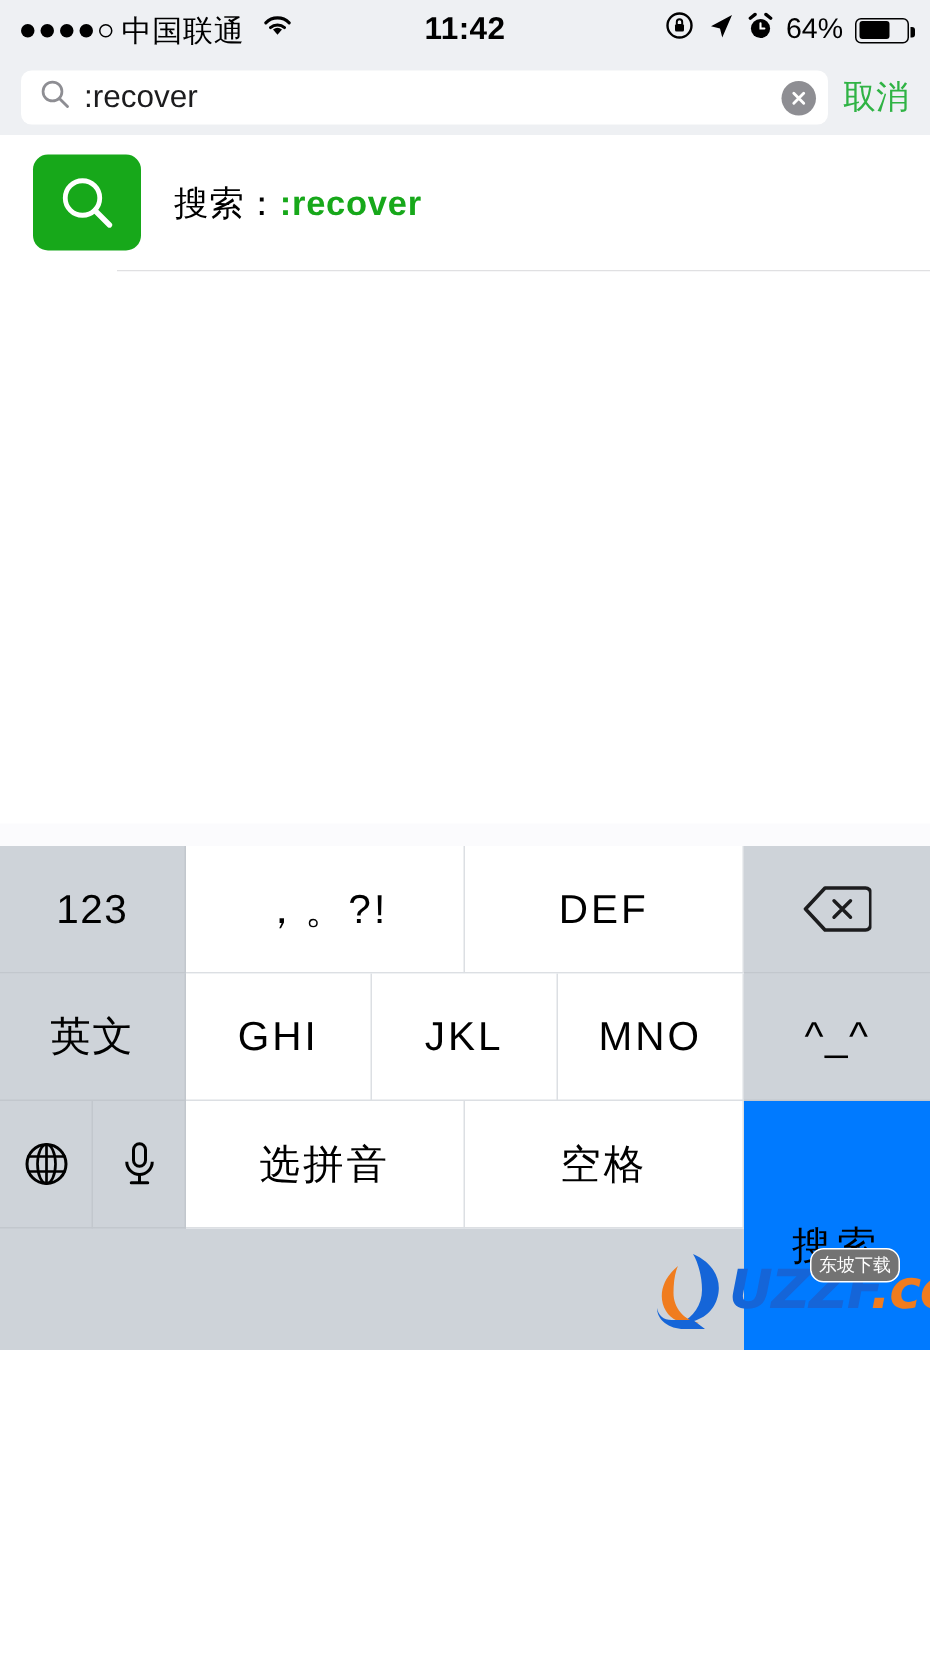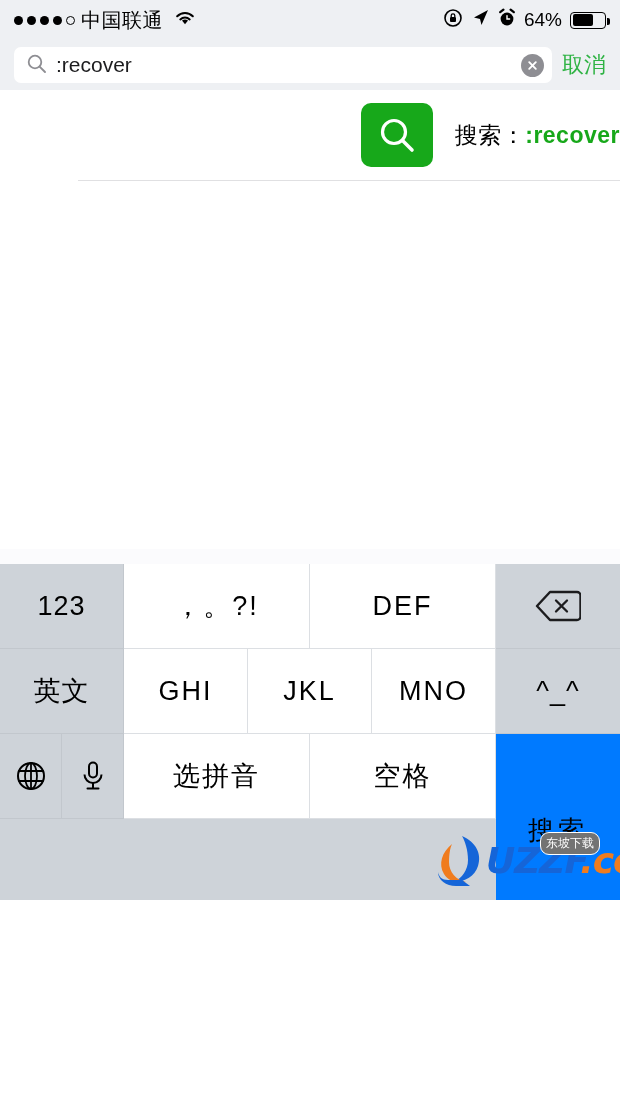--- a/index.html
+++ b/index.html
@@ -54,21 +54,21 @@
     width:23px; height:23px; border-radius:50%; background:#8e8e93;
     display:flex; align-items:center; justify-content:center; flex:0 0 23px;
     cursor:pointer;
   }
   .cancel { color:#2fb344; font-size:22px; font-weight:400; white-space:nowrap; cursor:pointer; }
 
   
   .content { flex:1; background:#fff; position:relative; }
   .result-row {
     display:flex; align-items:center; gap:22px;
-    padding:13px 0 13px 22px; background:#fff;justify-content:flex-end;
+    padding:13px 0 13px 22px; background:#fff;
   }
   .green-tile {
     width:72px; height:64px; background:#17a81a; border-radius:10px;
     display:flex; align-items:center; justify-content:center; flex:0 0 72px;
   }
   .result-text { font-size:23px; color:#000; letter-spacing:.5px; white-space:nowrap; }
   .result-text em { font-style:normal; color:#17a81a; font-weight:600; }
   .row-sep { height:1px; background:#e0e0e2; margin-left:78px; }
   .blank-area { background:#fff; height:100%; }
 
@@ -142,20 +142,21 @@
       </span>
       <span class="carrier">中国联通</span>
       <span class="wifi">
         <svg width="24" height="18" viewBox="0 0 24 18">
           <path d="M12 15.2 L15 11.6 A5 5 0 0 0 9 11.6 Z" fill="#000"></path>
           <path d="M4.2 7.2 A11 11 0 0 1 19.8 7.2" stroke="#000" stroke-width="2.1" fill="none" stroke-linecap="round"></path>
           <path d="M7.3 10.4 A7 7 0 0 1 16.7 10.4" stroke="#000" stroke-width="2" fill="none" stroke-linecap="round"></path>
         </svg>
       </span>
     </div>
+    <div class="sb-center">11:42</div>
     <div class="sb-right">
       <span>
         <svg width="20" height="20" viewBox="0 0 20 20">
           <circle cx="10" cy="10" r="8" stroke="#000" stroke-width="1.6" fill="none"></circle>
           <rect x="7" y="9" width="6" height="5" rx="1" fill="#000"></rect>
           <path d="M8.2 9 V7.6 a1.8 1.8 0 0 1 3.6 0 V9" stroke="#000" stroke-width="1.3" fill="none"></path>
         </svg>
       </span>
       <span>
         <svg width="19" height="19" viewBox="0 0 19 19">

